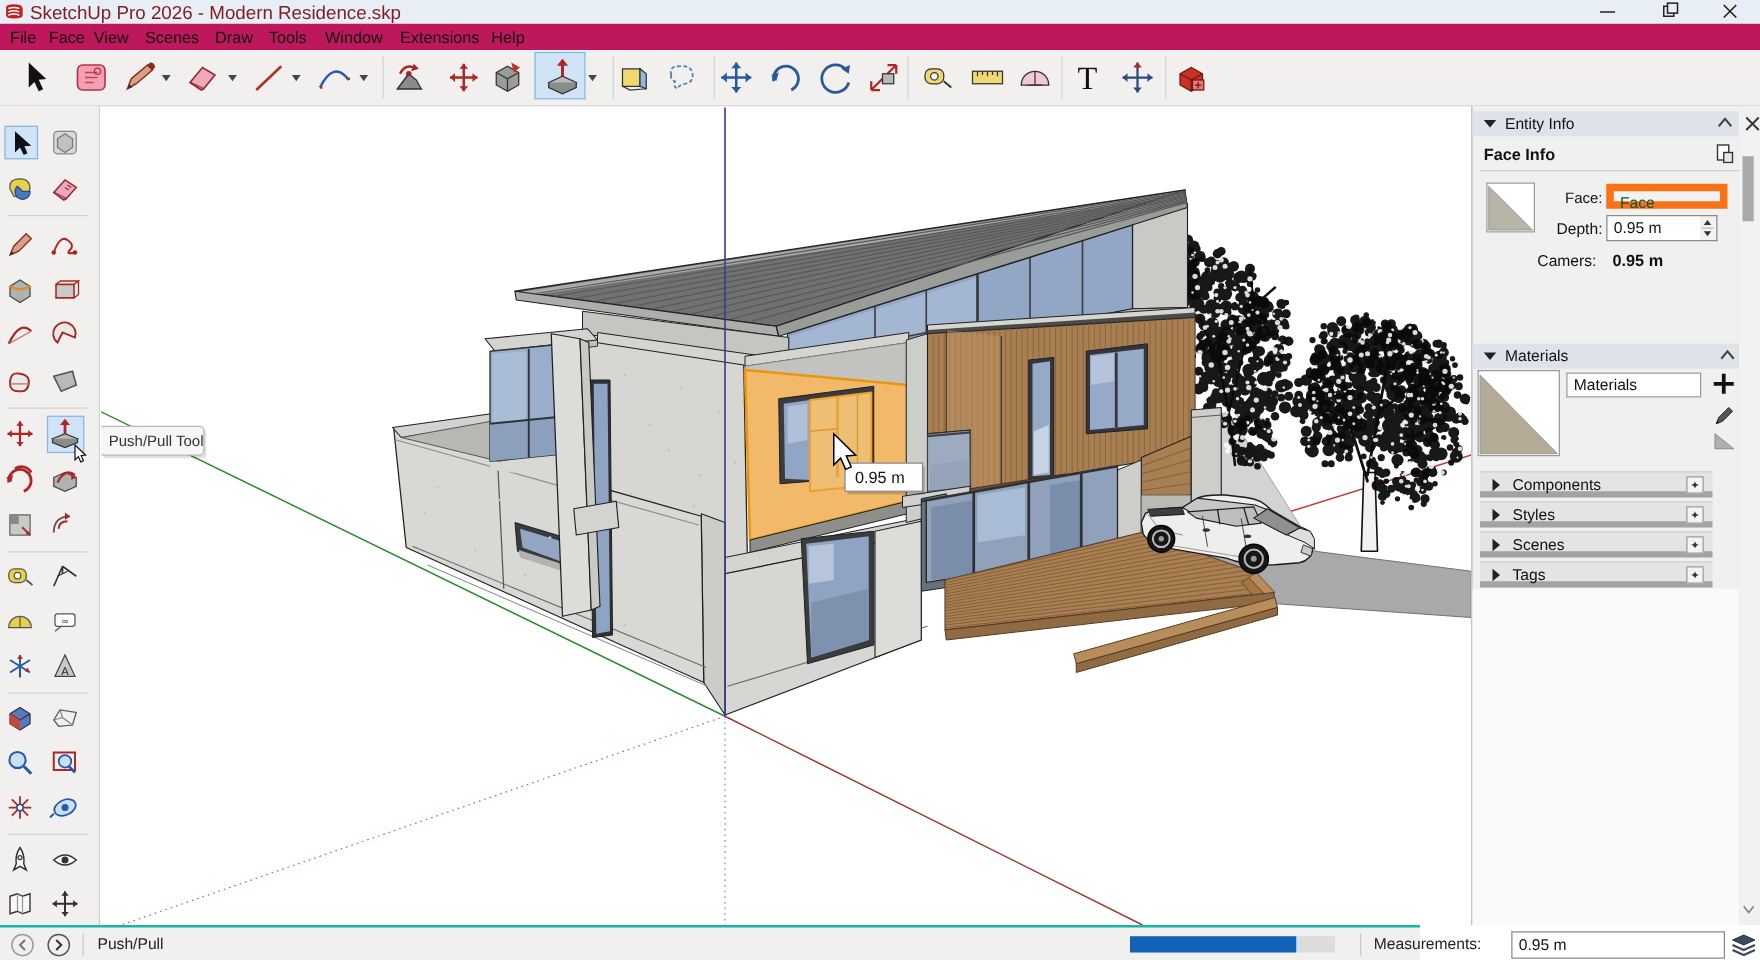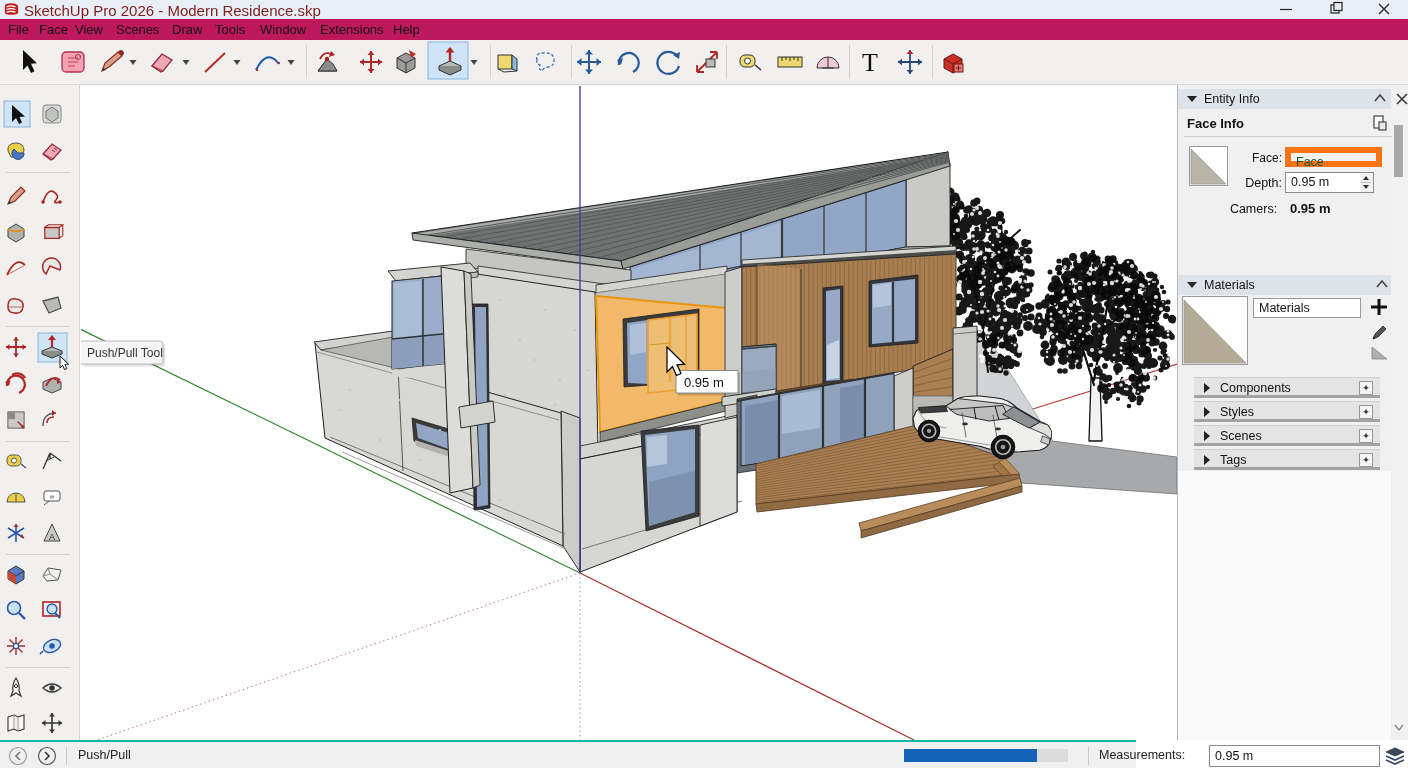--- a/index.html
+++ b/index.html
@@ -15,21 +15,21 @@
   .mi { position:absolute; top:3px; font-size:13px; color:#111; }
   
   #toolbar { left:0; top:40px; width:1408px; height:45px; background:#f1f0ee; border-bottom:1px solid #d9d8d6; }
   
   #lbar { left:0; top:85px; width:80px; height:655px; background:#f1f0ee; border-right:1px solid #d5d4d2; }
   
   #rpanel { left:1177px; top:85px; width:231px; height:655px; background:#f0f0f0; border-left:1px solid #b7b7b7; }
   .phead { position:absolute; left:0; width:213px; height:20px; background:#dde3e8; font-size:12.5px; color:#111; }
   .phead .tri { position:absolute; left:9px; top:7px; width:0; height:0; border-left:5px solid transparent; border-right:5px solid transparent; border-top:6px solid #222; }
   .phead .lbl { position:absolute; left:26px; top:3px; }
-  .chead { position:absolute; left:16px; width:186px; height:21px; background:#e4e4e4; border-top:1px solid #cfcfcf; border-bottom:3px solid #a3a3a3; font-size:12.5px; color:#111; }
+  .chead { position:absolute; left:6px; width:186px; height:21px; background:#e4e4e4; border-top:1px solid #cfcfcf; border-bottom:5px solid #a3a3a3; font-size:12.5px; color:#111; }
   .chead .tri { position:absolute; left:10px; top:5px; width:0; height:0; border-top:5px solid transparent; border-bottom:5px solid transparent; border-left:6px solid #222; }
   .chead .lbl { position:absolute; left:26px; top:3px; }
   .chead .btn { position:absolute; right:7px; top:3px; width:14px; height:14px; border:1px solid #999; background:#f4f4f4; font-size:9px; text-align:center; line-height:13px; color:#333; }
   
   #statusbar { left:0; top:740px; width:1136px; height:28px; background:#f0f0f0; border-top:2px solid #14b8a6; }
   #scene { left:0; top:0; }
 </style>
 </head>
 <body>
 <div id="app">

